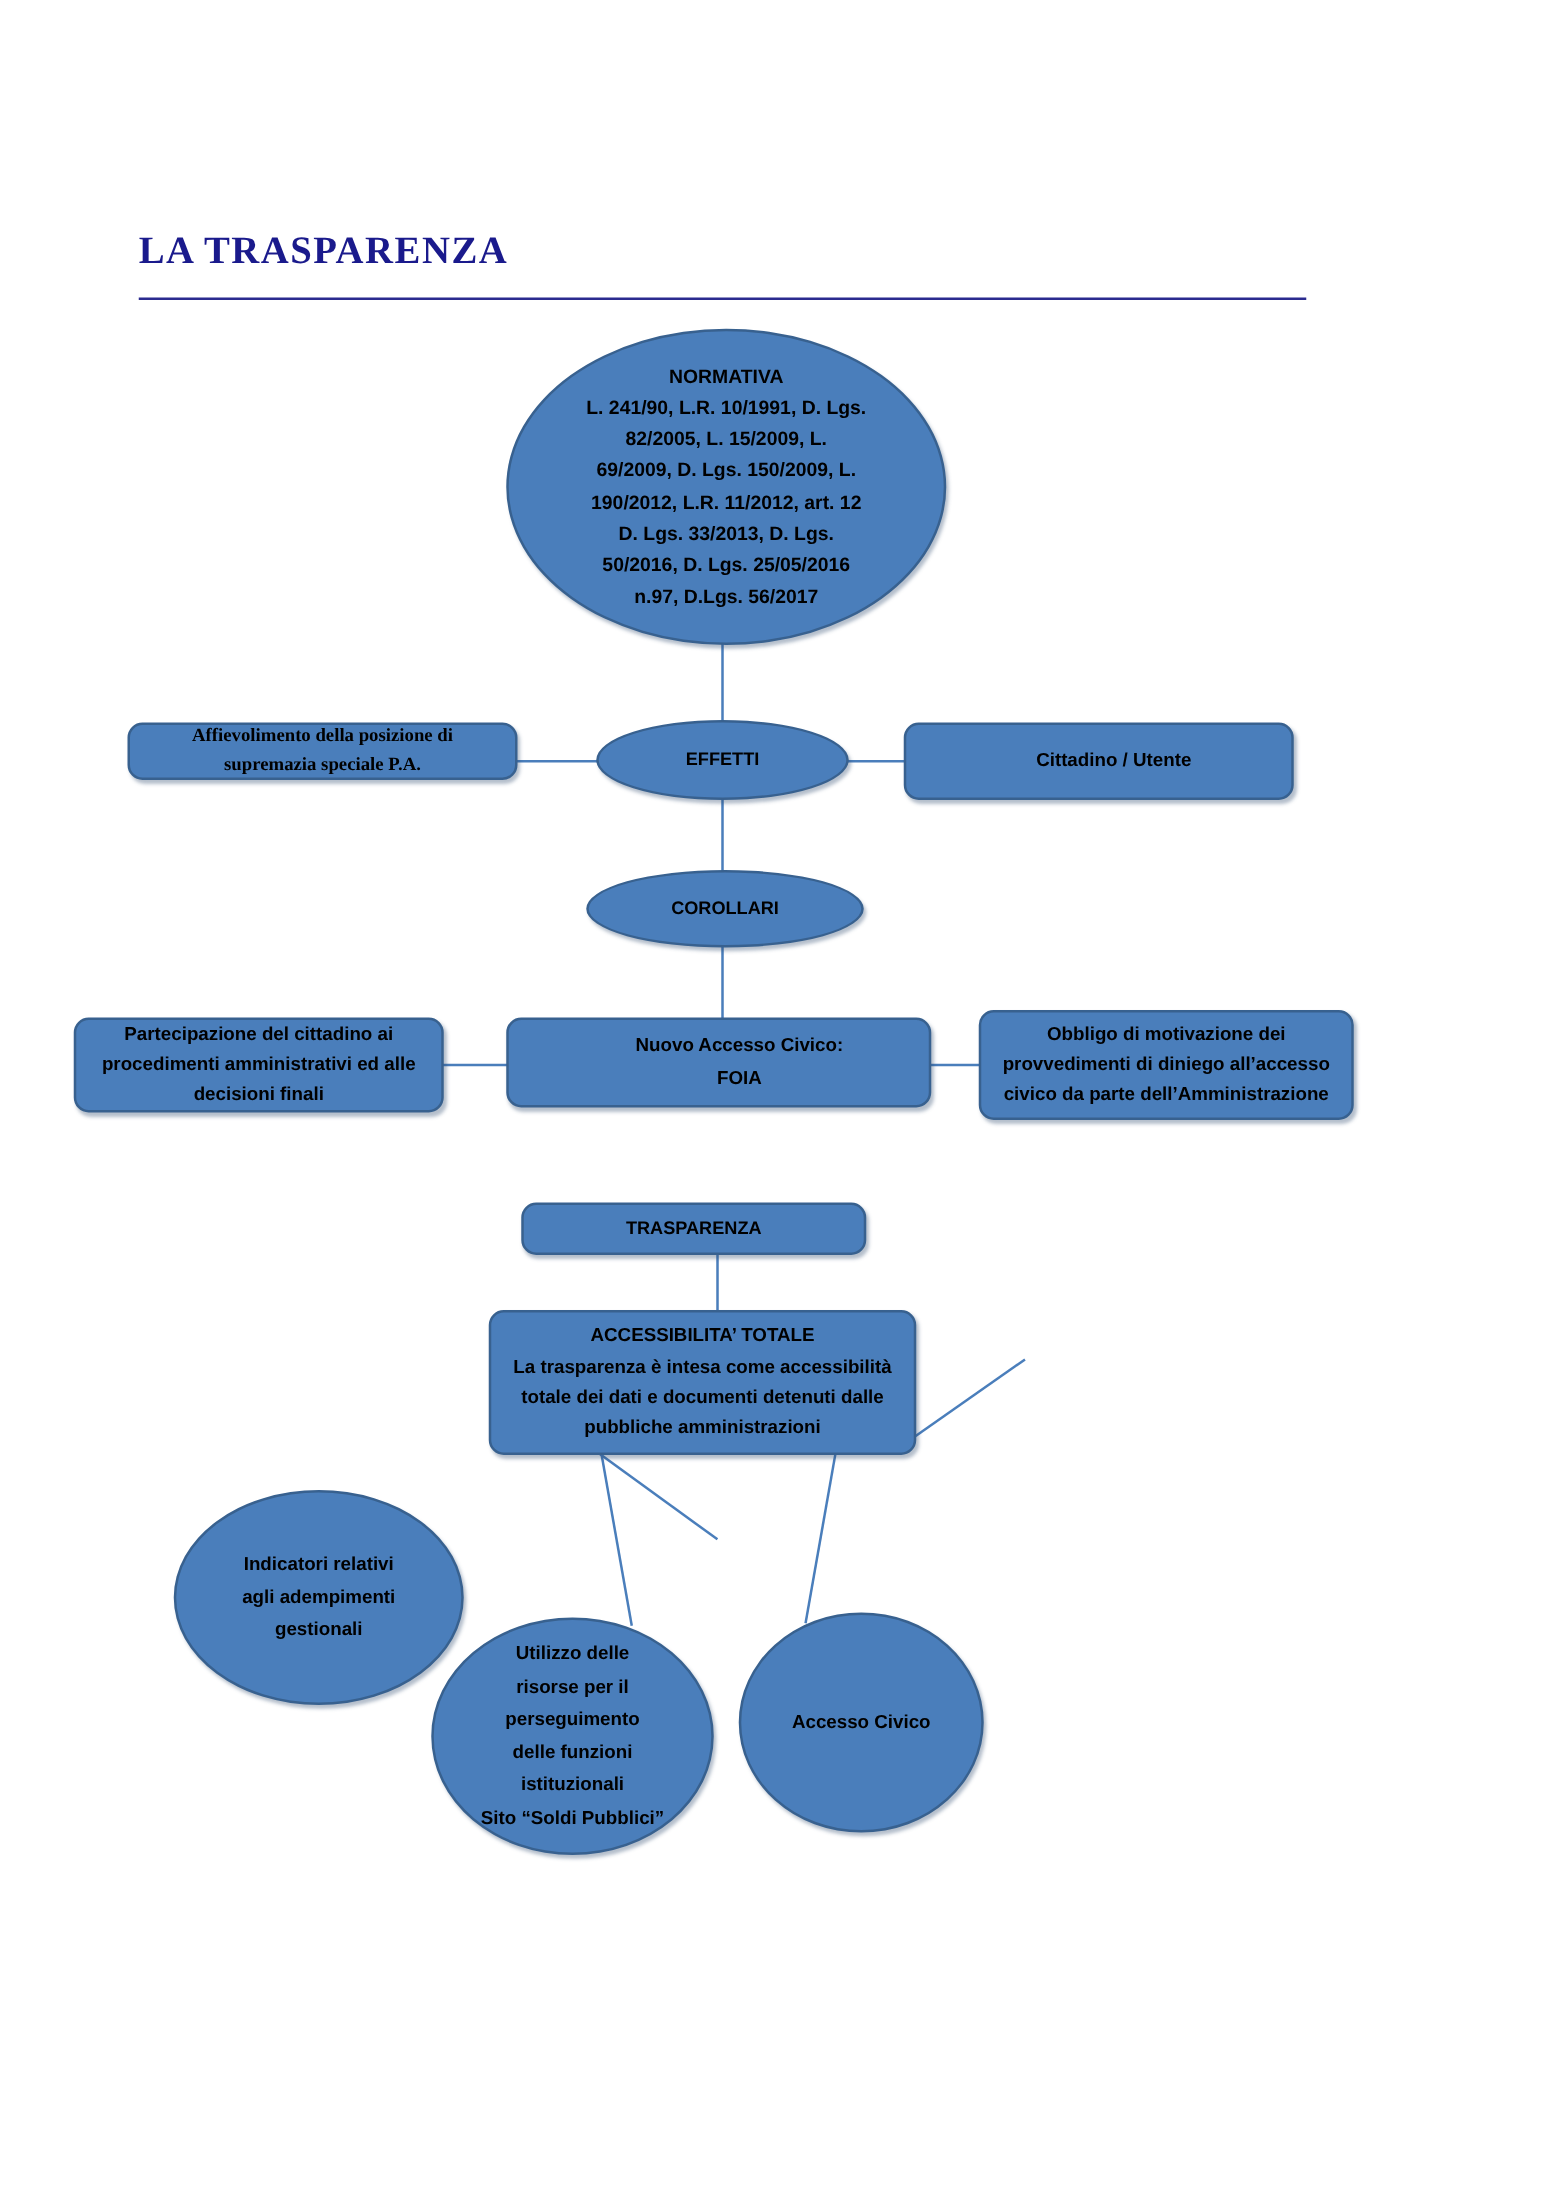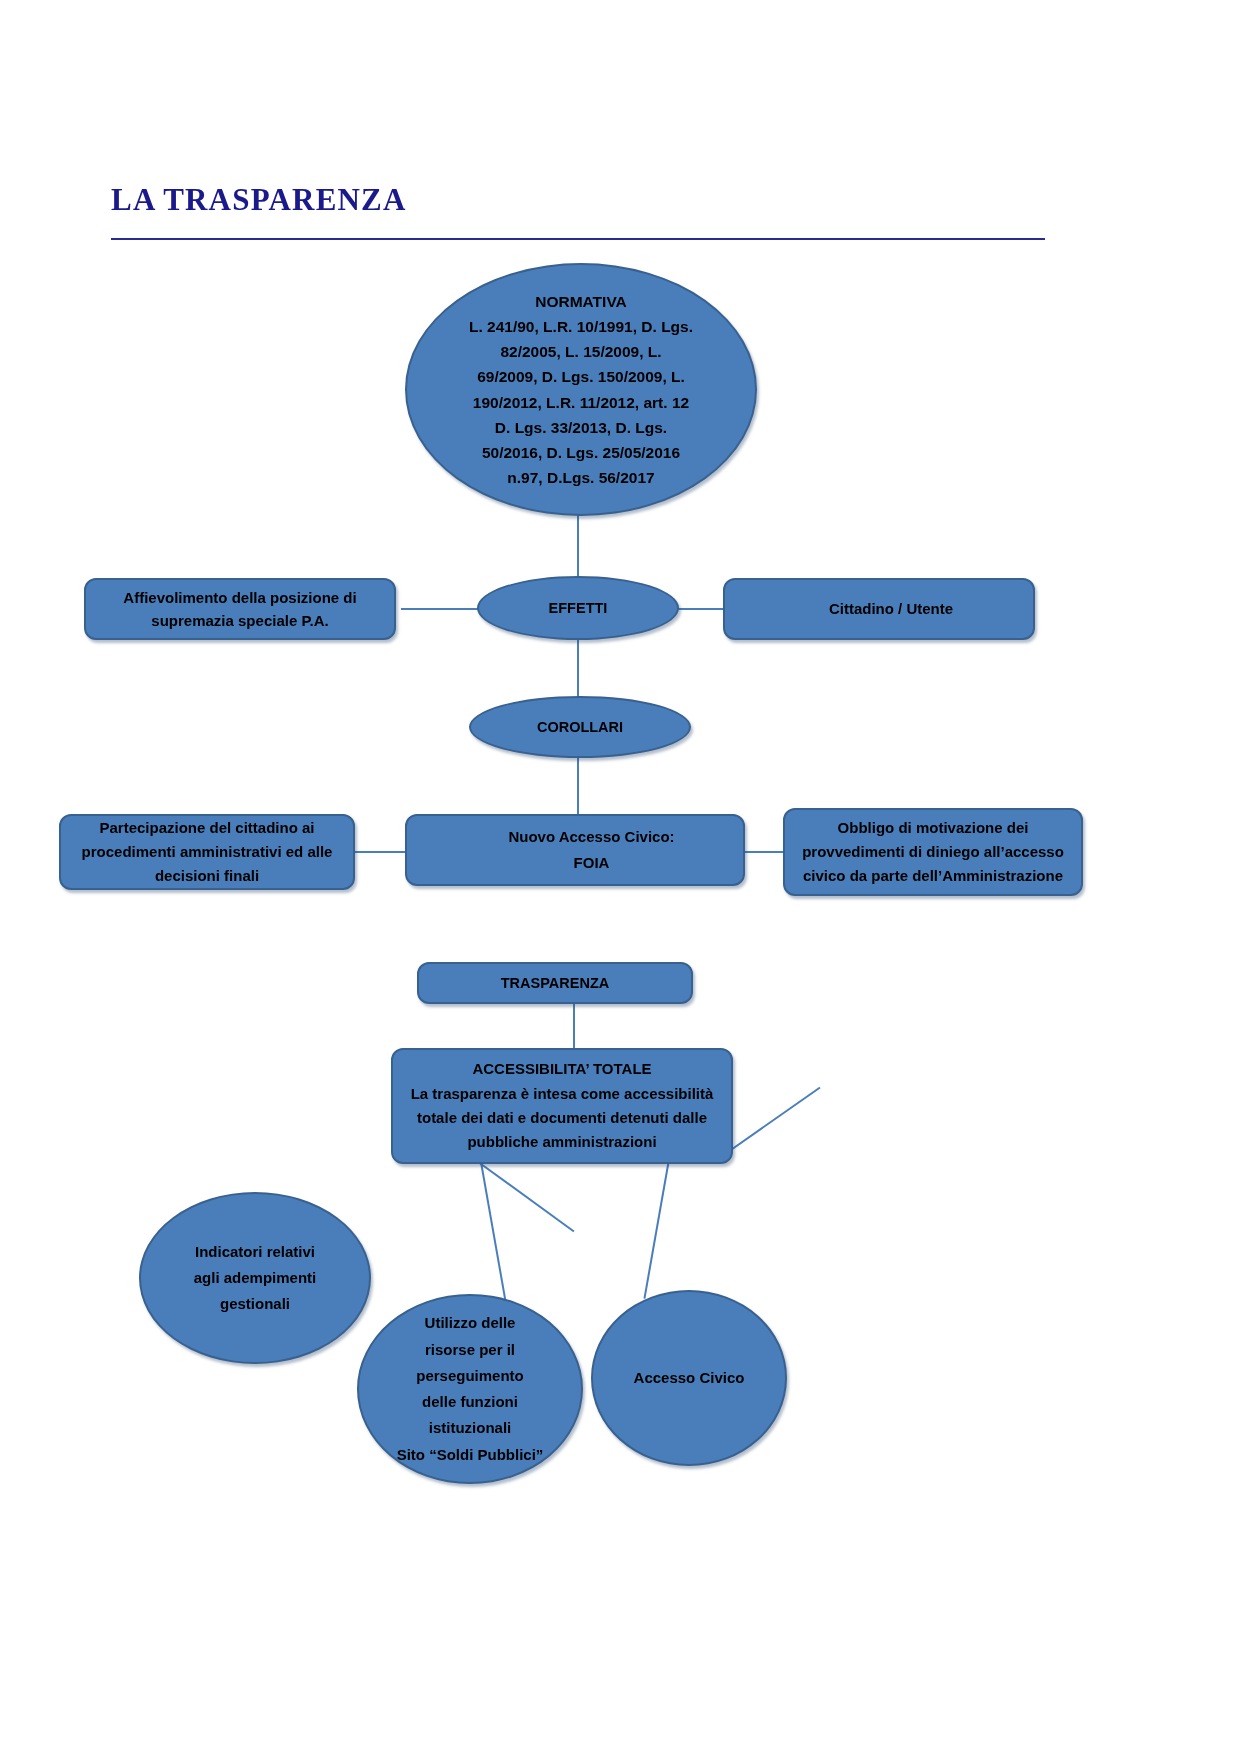--- a/index.html
+++ b/index.html
@@ -81,22 +81,22 @@
   }
 
   
   #node-normativa {
     left: 390px; top: 263px;
     width: 352px; height: 253px;
     font-size: 15.5px;
     line-height: 1.62;
   }
   #node-affievolimento {
-    left: 69px; top: 578px;
-    width: 312px; height: 62px;
+    left: 87px; top: 578px;
+    width: 312px; height: 46px; font-family: Liberation Serif, serif;
   }
   #node-effetti {
     left: 462px; top: 576px;
     width: 202px; height: 64px;
     font-size: 14.5px;
   }
   #node-cittadino {
     left: 708px; top: 578px;
     width: 312px; height: 62px; padding-left: 34px;
   }
@@ -130,21 +130,21 @@
     left: 376px; top: 1048px;
     width: 342px; height: 116px;
     line-height: 1.62;
   }
   #node-indicatori {
     left: 124px; top: 1192px;
     width: 232px; height: 172px;
     line-height: 1.75;
   }
   #node-utilizzo {
-    left: 342px; top: 1294px;
+    left: 330px; top: 1294px;
     width: 226px; height: 190px;
     line-height: 1.75;
     align-items: center;
   }
   #node-accessocivico {
     left: 576px; top: 1290px;
     width: 196px; height: 176px;
   }
   #node-risultati {
     left: 756px; top: 1186px;

